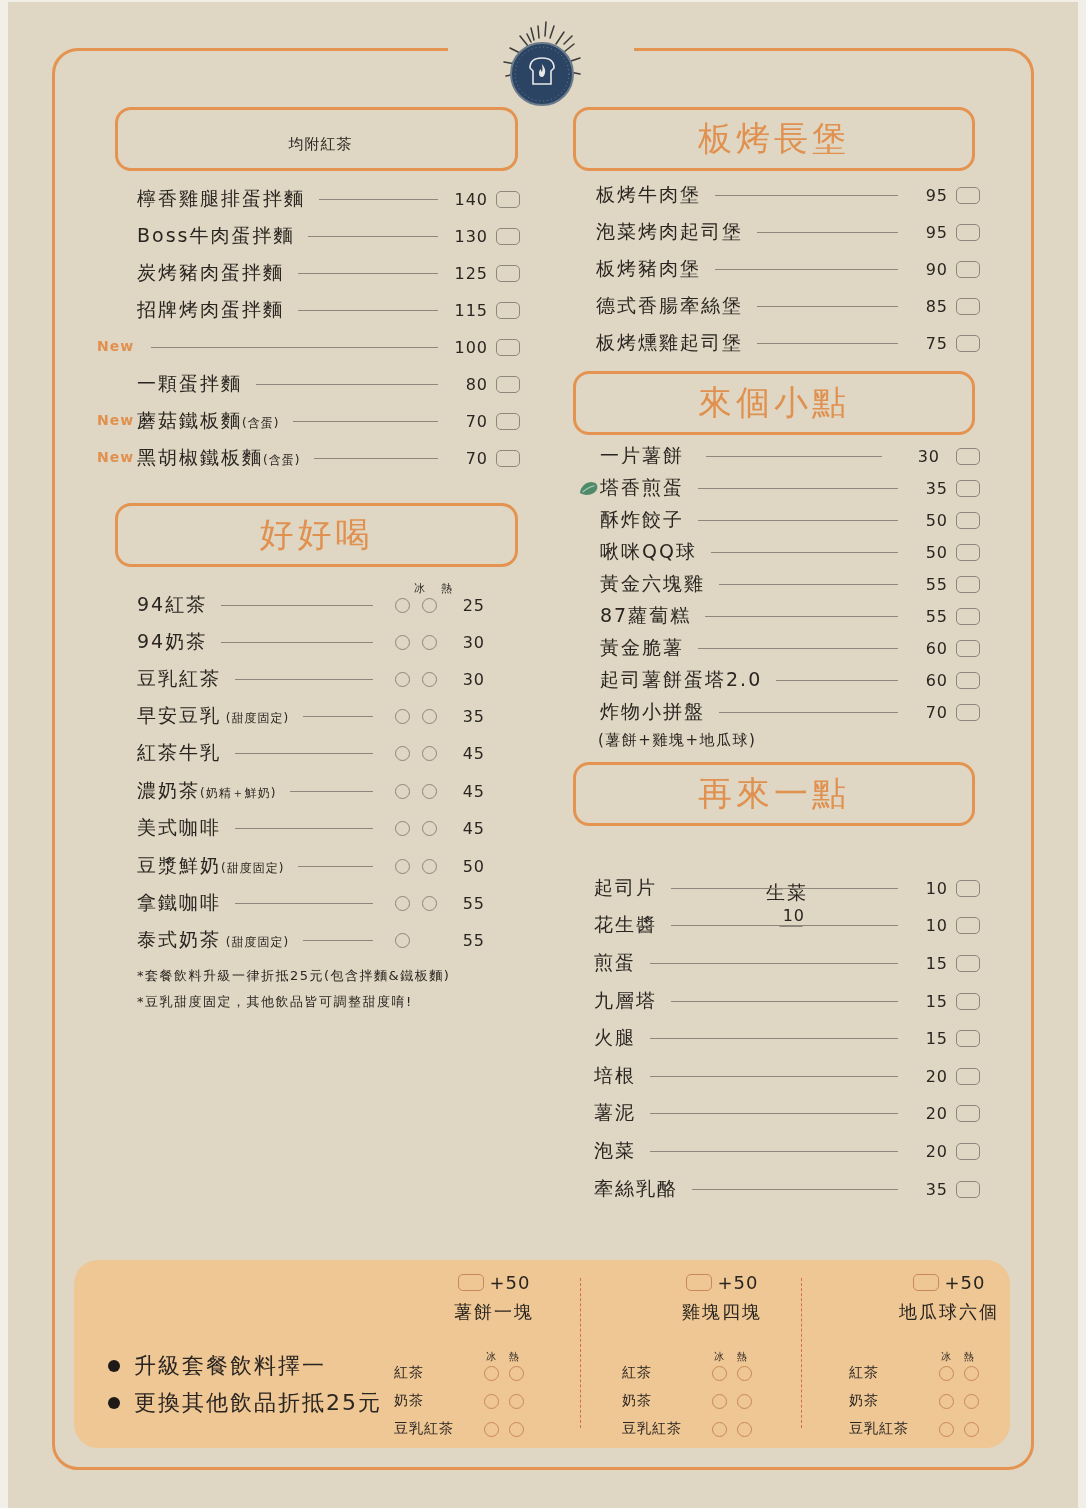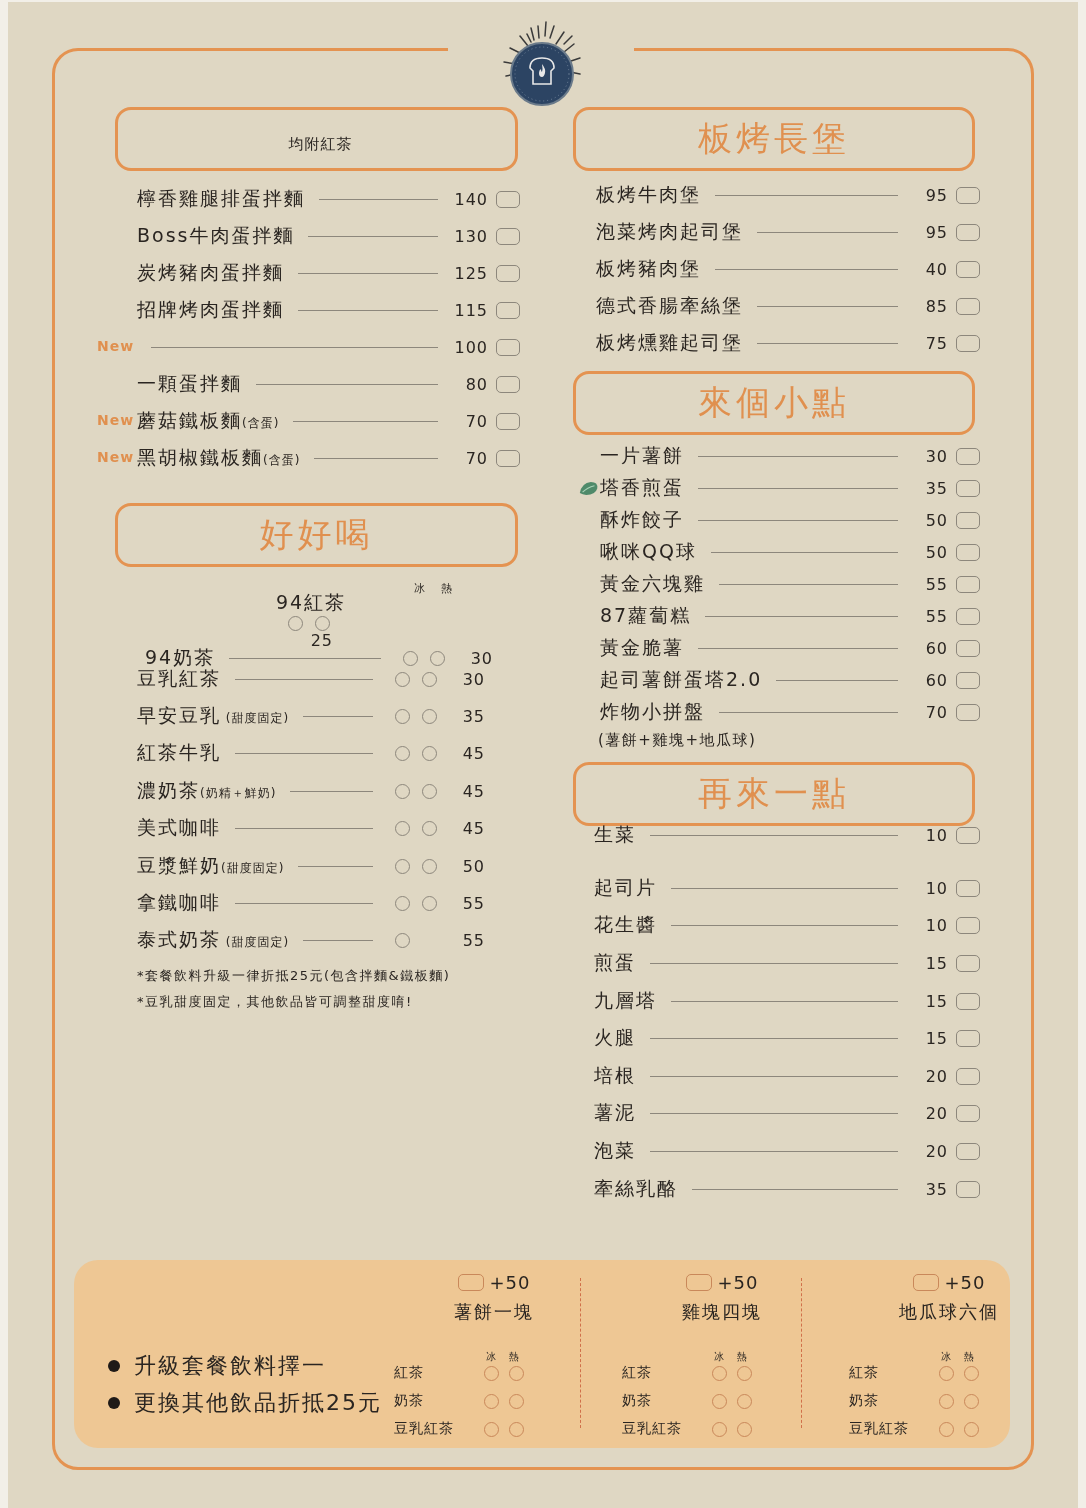--- a/index.html
+++ b/index.html
@@ -154,30 +154,30 @@
       <span class="price">70</span>
       <span class="chk"></span>
     </div>
   </div>
 <div id="drinks-head" class="sec-title" style="left:115px;top:503px;width:403px;height:64px;">
   <span class="big">好好喝</span>
 </div>
 <span class="icehot" style="left:414px;top:581px;">冰</span>
 <span class="icehot" style="left:441px;top:581px;">熱</span>
 <div id="drinks">
-    <div class="row drink" style="left: 137px; top: 590px; width: 348px; flex-direction: column;">
+    <div class="row drink" style="left: 137px; top: 590px; width: 348px;">
       <span class="name"><span>94紅茶</span></span>
       <span class="line" style="margin-right: 22px;"></span>
       <span class="radios">
         <span class="radio"></span>
         <span class="radio"></span>
       </span>
       <span class="price">25</span>
     </div>
-    <div class="row drink" style="left: 137px; top: 643px; width: 348px; margin-left: 8px;">
+    <div class="row drink" style="left: 137px; top: 627px; width: 348px;">
       <span class="name"><span>94奶茶</span></span>
       <span class="line" style="margin-right: 22px;"></span>
       <span class="radios">
         <span class="radio"></span>
         <span class="radio"></span>
       </span>
       <span class="price">30</span>
     </div>
     <div class="row drink" style="left: 137px; top: 664px; width: 348px;">
       <span class="name"><span>豆乳紅茶</span></span>
@@ -266,42 +266,42 @@
     </div>
     <div class="row" style="left: 596px; top: 217px; width: 384px;">
       <span class="name">泡菜烤肉起司堡</span>
       <span class="line"></span>
       <span class="price">95</span>
       <span class="chk"></span>
     </div>
     <div class="row" style="left: 596px; top: 254px; width: 384px;">
       <span class="name">板烤豬肉堡</span>
       <span class="line"></span>
-      <span class="price">40</span>
+      <span class="price">90</span>
       <span class="chk"></span>
     </div>
     <div class="row" style="left: 596px; top: 291px; width: 384px;">
       <span class="name">德式香腸牽絲堡</span>
       <span class="line"></span>
       <span class="price">85</span>
       <span class="chk"></span>
     </div>
     <div class="row" style="left: 596px; top: 328px; width: 384px;">
       <span class="name">板烤燻雞起司堡</span>
       <span class="line"></span>
       <span class="price">75</span>
       <span class="chk"></span>
     </div>
   </div>
 
 <div class="sec-title" style="left:573px;top:371px;width:402px;height:64px;">
   <span class="big">來個小點</span>
 </div>
 <div id="snacks">
-    <div class="row" style="left: 600px; top: 441px; width: 380px;">
+    <div class="row" style="left: 600px; top: 441px; width: 380px; gap: 8px;">
       <span class="name">一片薯餅</span>
       <span class="line"></span>
       <span class="price">30</span>
       <span class="chk"></span>
     </div>
     <svg class="leaf" viewBox="0 0 24 18" width="22" height="17" style="left: 578px; top: 480px;">
       <path d="M2 14 Q4 3 14 2 Q22 2 21 9 Q19 16 9 16 Q5 16 2 14z" fill="#4f8a6a"></path>
       <path d="M5 13 Q10 8 18 6" stroke="#a8d2b6" stroke-width="1.3" fill="none"></path>
     </svg>
     <div class="row" style="left: 600px; top: 473px; width: 380px;">
@@ -352,21 +352,21 @@
       <span class="price">70</span>
       <span class="chk"></span>
     </div>
   </div>
 <div class="note" style="left:598px;top:731px;font-size:15px;">(薯餅+雞塊+地瓜球)</div>
 
 <div class="sec-title" style="left:573px;top:762px;width:402px;height:64px;">
   <span class="big">再來一點</span>
 </div>
 <div id="extras">
-    <div class="row" style="left: 594px; top: 820px; width: 386px;">
+    <div class="row" style="left: 594px; top: 880px; width: 386px; flex-direction: column;">
       <span class="name">生菜</span>
       <span class="line"></span>
       <span class="price">10</span>
       <span class="chk"></span>
     </div>
     <div class="row" style="left: 594px; top: 873px; width: 386px;">
       <span class="name">起司片</span>
       <span class="line"></span>
       <span class="price">10</span>
       <span class="chk"></span>

